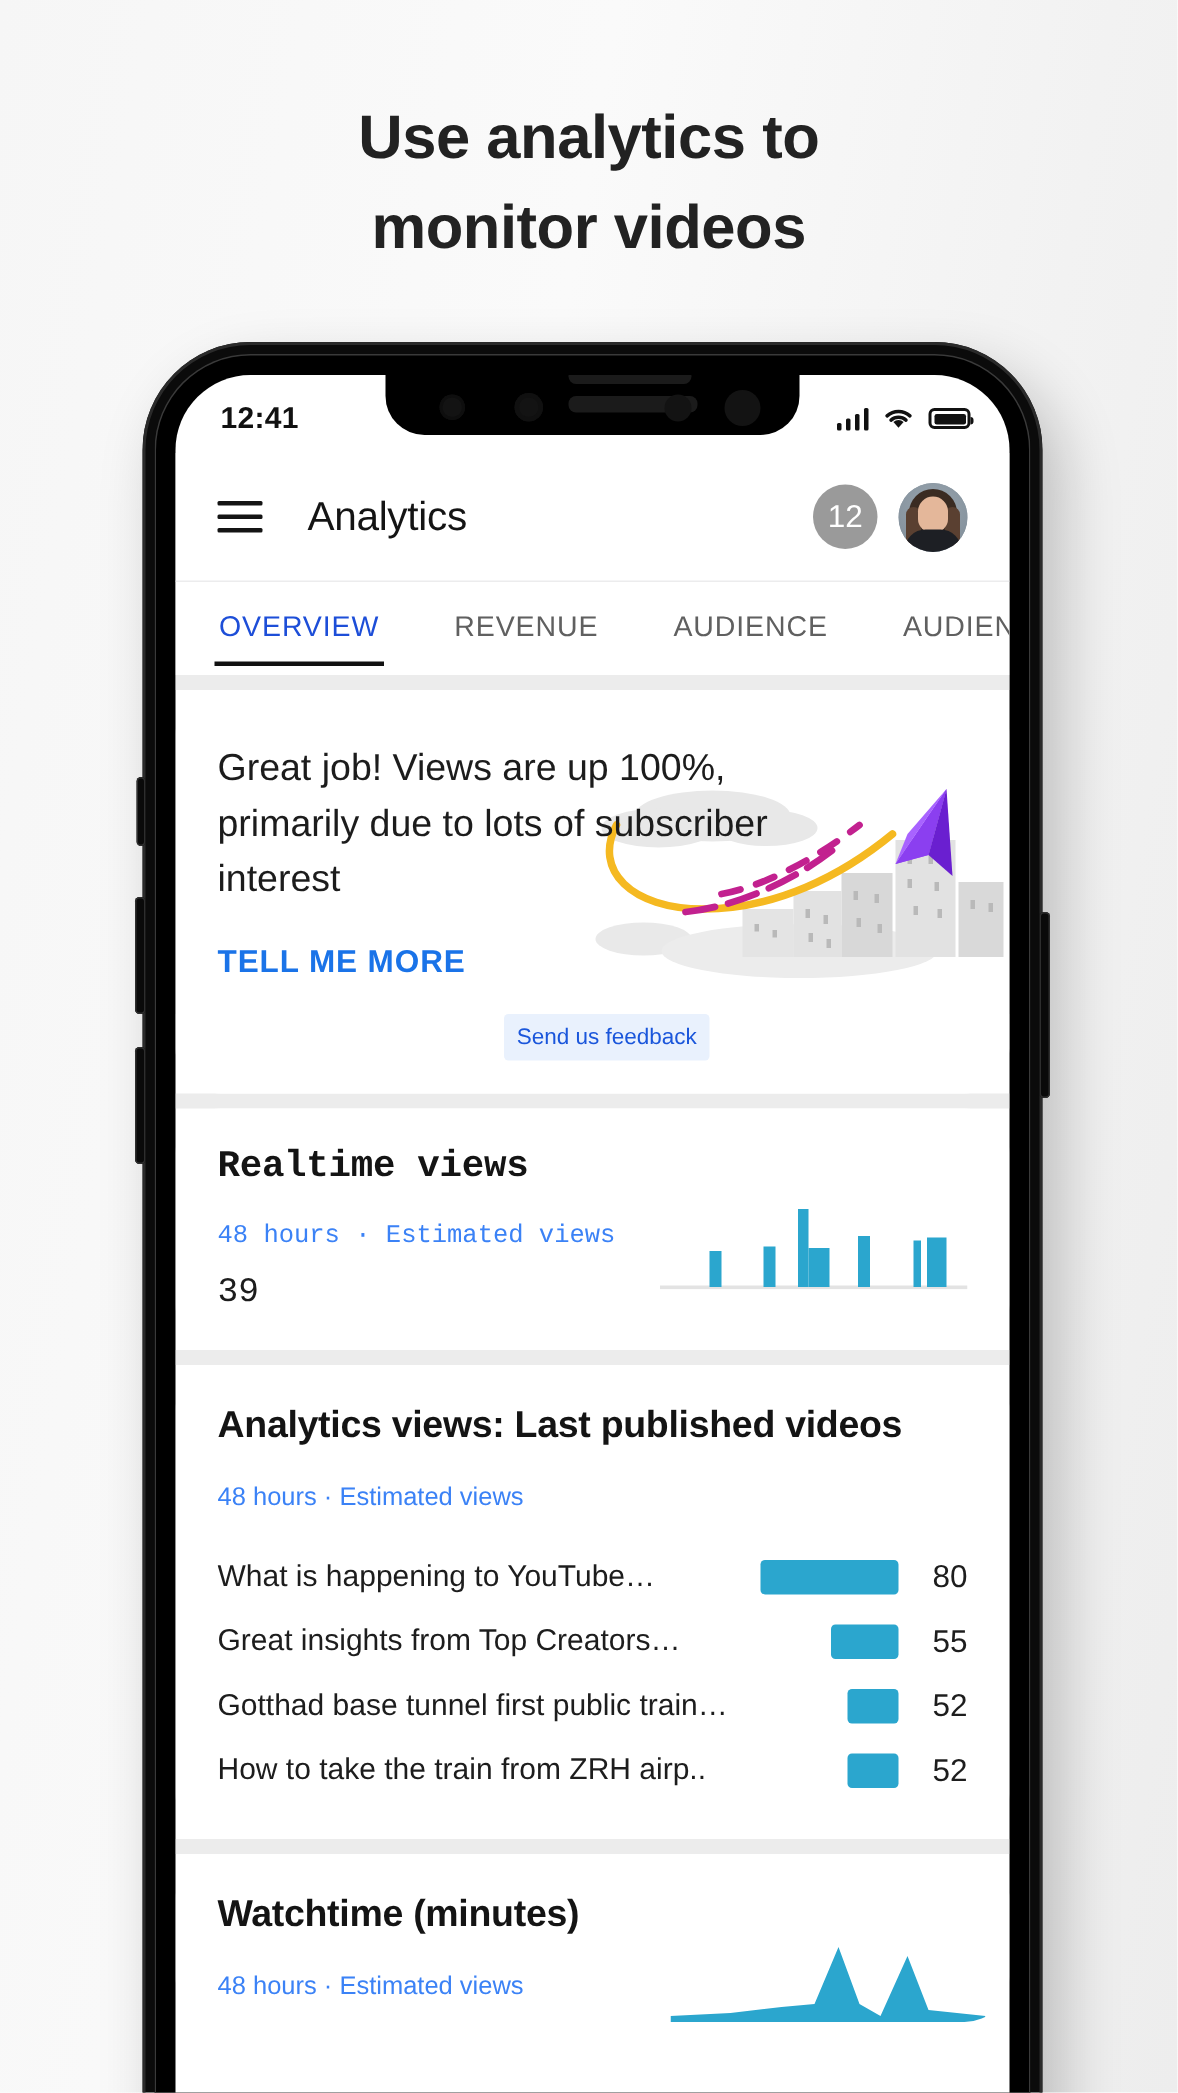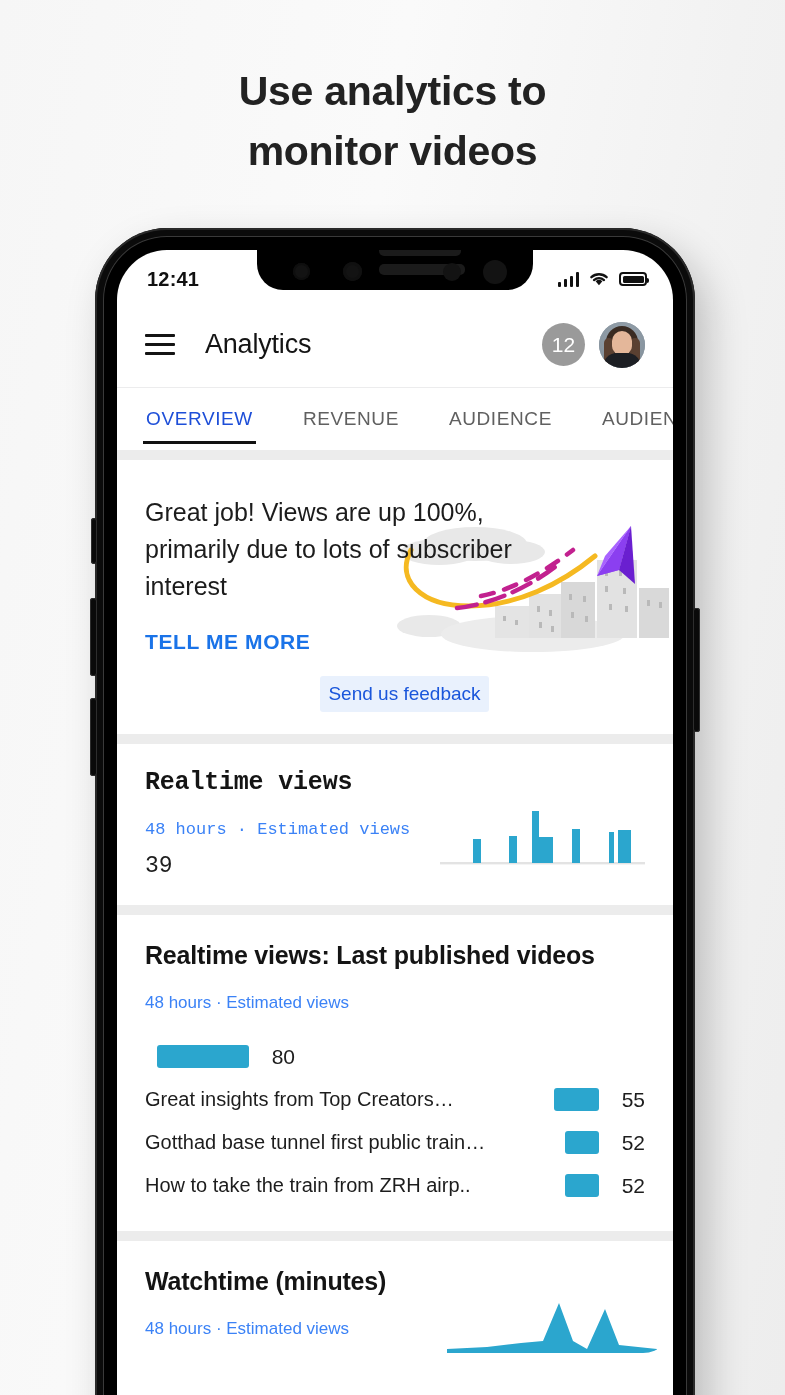--- a/index.html
+++ b/index.html
@@ -140,21 +140,21 @@
   }
   .hero-cta {
     margin-top:26px; padding:0 28px 22px; font-size:21px; font-weight:bold;
     letter-spacing:.6px; color:#1a73e8; position:relative; z-index:3; cursor:pointer;
     display:inline-block;
   }
   .hero-art { position:absolute; right:-10px; top:62px; width:300px; height:130px; z-index:1; }
   .feedback-wrap { background:#fff; text-align:center; padding:0 0 22px; }
   .feedback-btn {
     display:inline-block; background:#e9f1fd; color:#1a56db;
-    font-size:19px; padding:7px 8px; border-radius:3px; cursor:pointer;margin-left:19px;
+    font-size:15px; padding:7px 8px; border-radius:3px; cursor:pointer;margin-left:19px;
   }
 
   
   .rt { padding:24px 28px 26px; display:flex; align-items:flex-start;font-family:Liberation Mono, monospace; }
   .rt-left { flex:1; }
   .sec-title { font-size:25px; font-weight:bold; color:#141414; letter-spacing:-.2px; }
   .sec-sub { font-size:17px; color:#3b82f6; margin-top:23px; }
   .rt-value { font-size:23px; color:#1d1d1d; margin-top:14px; }
   .spark { width:205px; height:70px; margin-top:34px; }
 
@@ -323,24 +323,25 @@
             <rect x="132" y="27" width="8" height="34"></rect>
             <rect x="169" y="30" width="5" height="31"></rect>
             <rect x="178" y="28" width="13" height="33"></rect>
           </g>
         </svg>
       </div>
 
       <div class="divider-band"></div>
 
       <div class="card videos">
-        <div class="sec-title">Realtime views: Last published videos</div>
+        <div class="sec-title">Analytics views: Last published videos</div>
         <div class="sec-sub">48 hours · Estimated views</div>
         <div class="vid-rows">
           <div class="vid-row">
+            <div class="vid-name">What is happening to YouTube…</div>
             <div class="vid-bar-cell">
                 <div class="vid-bar" style="width:92px"></div>
               </div>
             <div class="vid-val">80</div>
           </div>
           <div class="vid-row">
             <div class="vid-name">Great insights from Top Creators…</div>
             <div class="vid-bar-cell">
                 <div class="vid-bar" style="width:45px"></div>
               </div>

